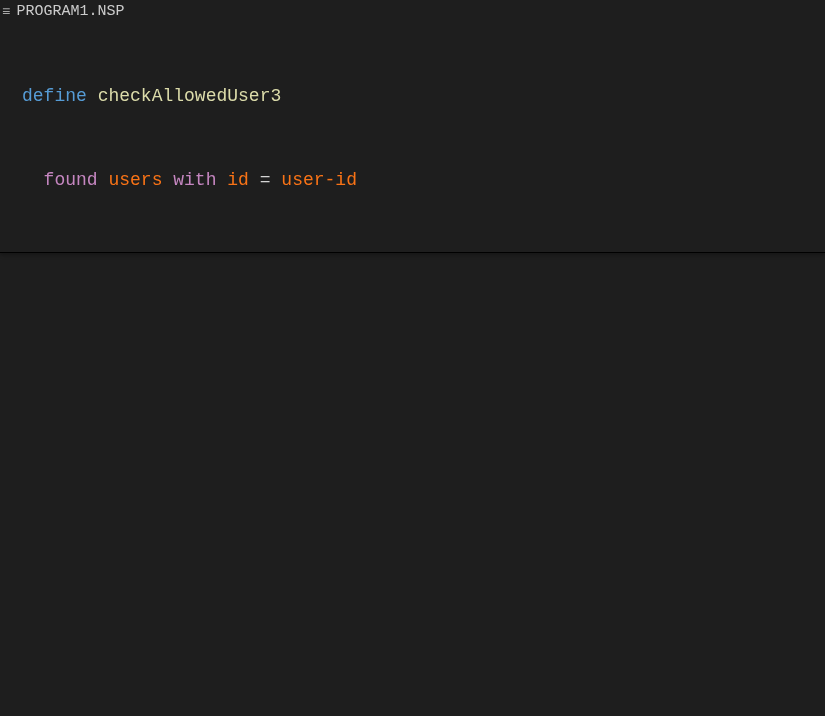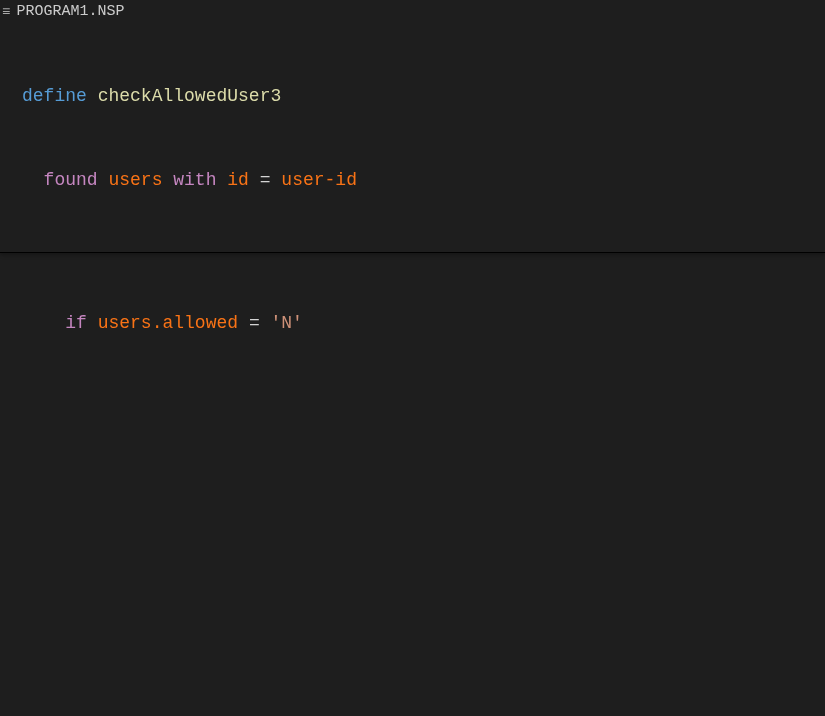--- a/index.html
+++ b/index.html
@@ -51,21 +51,20 @@
     <span>PROGRAM1.NSP</span>
   </div>
   <div class="codearea">
     <div class="line"><span class="tok-kw">define</span> <span class="tok-fn">checkAllowedUser3</span></div>
     <div class="line">  <span class="tok-ctrl">found</span> <span class="tok-id">users</span> <span class="tok-ctrl">with</span> <span class="tok-id">id</span> <span class="tok-def">=</span> <span class="tok-id">user-id</span></div>
   </div>
 </div>
 
 <div class="main">
   <div class="codearea">
-    <div class="line">    <span class="tok-ctrl">if</span> <span class="tok-id">users.allowed</span> <span class="tok-def">=</span> <span class="tok-str">'N'</span></div>
     
     
     
     
     
     
     
     
     
     

